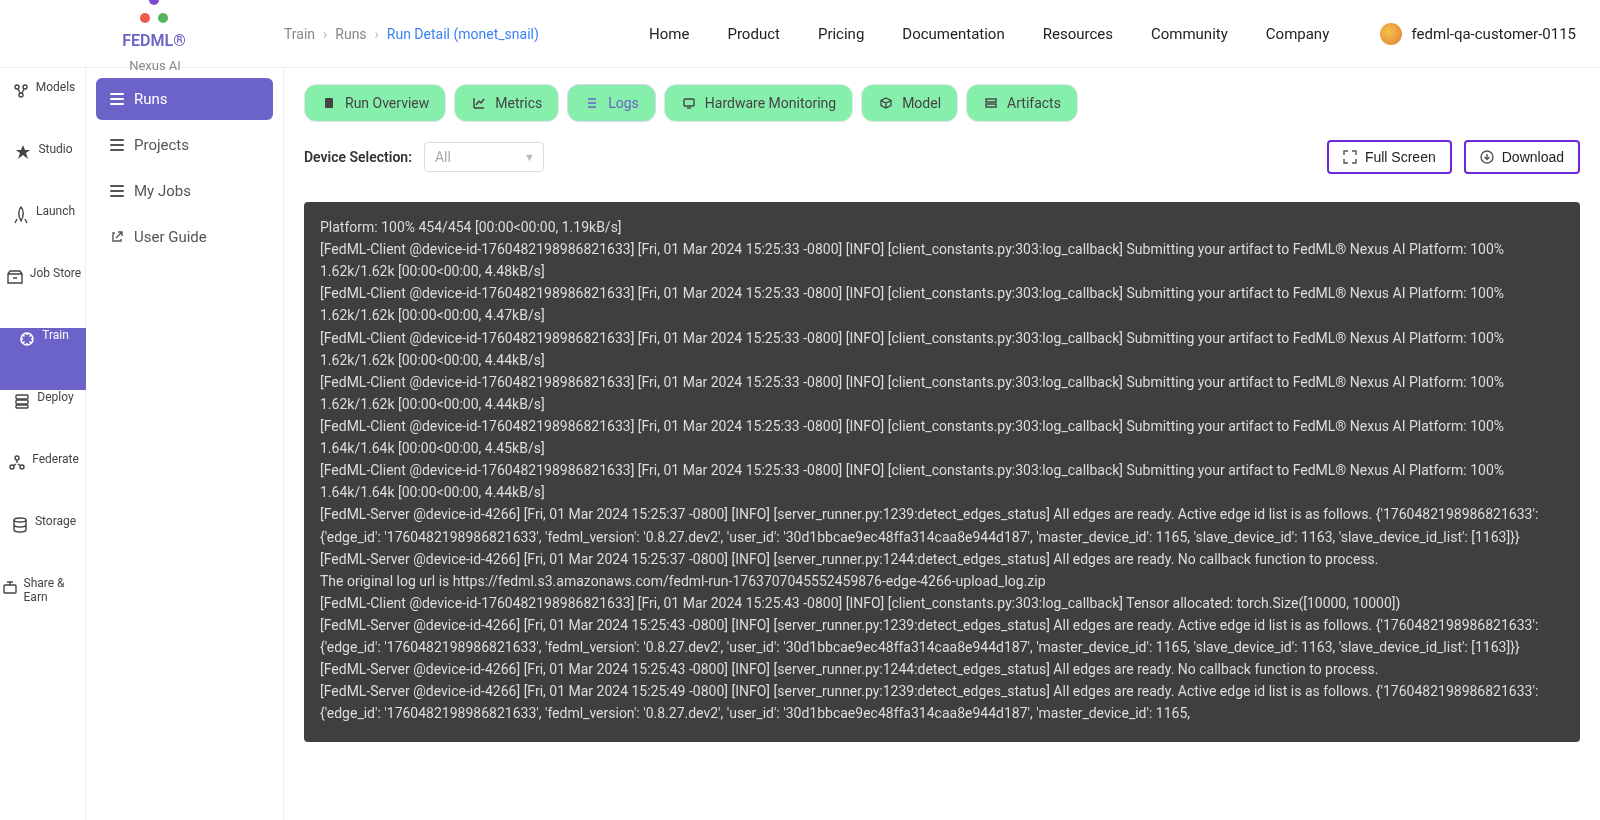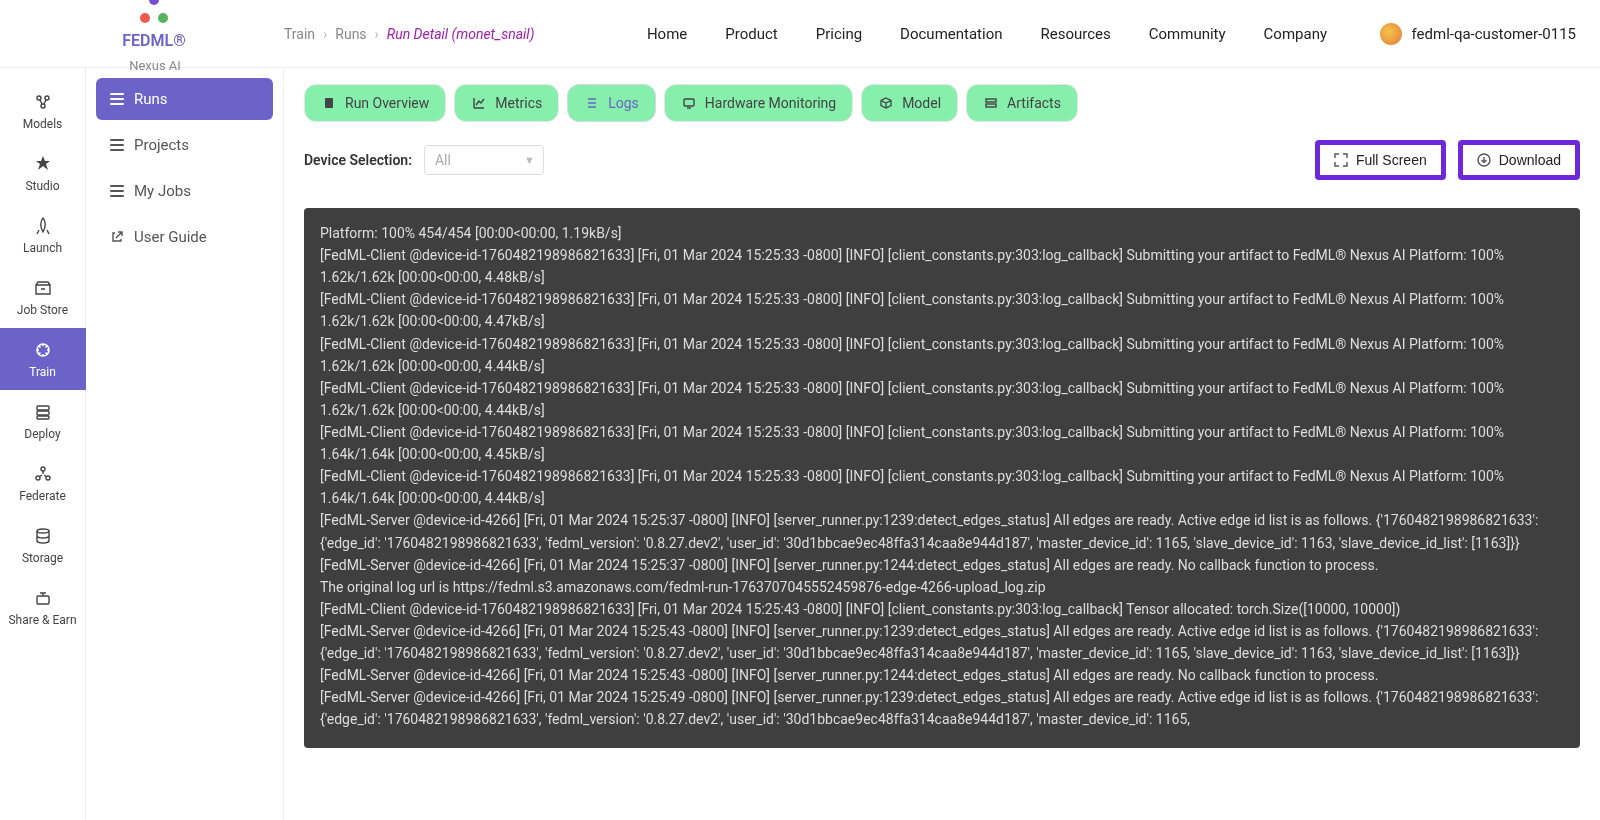--- a/index.html
+++ b/index.html
@@ -9,51 +9,51 @@
   .logo-mark { width: 28px; height: 28px; position: relative; }
   .logo-mark span { position: absolute; width: 10px; height: 10px; border-radius: 50%; }
   .logo-mark .d1 { background: #7b4bd6; top: 0; left: 9px; }
   .logo-mark .d2 { background: #ef5a4c; bottom: 0; left: 0; }
   .logo-mark .d3 { background: #56b35e; bottom: 0; right: 0; }
   .logo-text { font-weight: 600; color: #6b63c7; font-size: 16px; }
   .logo-sub { font-size: 13px; color: #888; margin-left: 2px; }
   .breadcrumb { display: flex; align-items: center; gap: 8px; font-size: 14px; color: #888; }
   .breadcrumb a { color: #888; text-decoration: none; }
   .breadcrumb .sep { color: #bbb; }
-  .breadcrumb .current { color: #a21caf; font-style: italic; }
+  .breadcrumb .current { color: #3b82f6; }
   .topnav { display: flex; gap: 38px; margin-left: 60px; flex: 1; justify-content: center; }
   .topnav a { color: #222; text-decoration: none; font-size: 15px; }
   .user-block { display: flex; align-items: center; gap: 10px; }
   .avatar { width: 22px; height: 22px; border-radius: 50%; background: radial-gradient(circle at 40% 40%, #f6c34a, #e07c3a); }
   .user-name { font-size: 15px; color: #222; }
 
   .layout { display: flex; height: calc(820px - 68px); }
   .rail { width: 86px; border-right: 1px solid #eee; display: flex; flex-direction: column; align-items: center; padding-top: 12px; }
-  .rail-item { width: 86px; height: 62px; display: flex; flex-direction: column; align-items: center; justify-content: center; gap: 4px; font-size: 12px; color: #444; cursor: pointer; }
+  .rail-item { width: 86px; height: 62px; display: flex; flex-direction: row; justify-content: center; gap: 4px; font-size: 12px; color: #444; cursor: pointer; }
   .rail-item.active { background: #6b63c7; color: #fff; }
   .rail-item .ic { width: 22px; height: 22px; display:flex; align-items:center; justify-content:center; }
 
   .subnav { width: 198px; border-right: 1px solid #eee; padding: 10px; display:flex; flex-direction:column; gap:4px; }
   .subnav-item { display:flex; align-items:center; gap:10px; padding: 12px 14px; border-radius: 6px; font-size: 15px; color: #555; cursor: pointer; }
   .subnav-item.active { background: #6b63c7; color: #fff; }
   .burger { display:inline-flex; flex-direction:column; gap:3px; }
   .burger span { width:14px; height:2px; background: currentColor; border-radius:1px; }
 
   .main { flex:1; padding: 16px 20px 0 20px; display:flex; flex-direction:column; }
   .tabs { display:flex; gap:8px; }
   .tab { display:flex; align-items:center; gap:8px; padding: 10px 16px; border:1px solid #e6e6e6; border-radius:12px; font-size:14px; color:#444; cursor:pointer; background:#86efac; }
   .tab.active { color:#6b63c7; border-color:#d8d5f0; }
   .tab .ticon { width:16px; height:16px; display:inline-flex; align-items:center; justify-content:center; }
 
   .toolbar { display:flex; align-items:center; gap:12px; margin-top:18px; }
   .toolbar-label { font-weight:600; font-size:14px; }
   .select { border:1px solid #ddd; border-radius:4px; padding:6px 28px 6px 10px; font-size:14px; color:#aaa; position:relative; min-width:120px; background:#fff; }
   .select .chev { position:absolute; right:8px; top:50%; transform:translateY(-50%); color:#bbb; font-size:11px; }
   .spacer { flex:1; }
-  .outline-btn { border:5px solid #6d28d9; border-radius:4px; padding:7px 14px; font-size:14px; display:flex; align-items:center; gap:8px; cursor:pointer; background:#fff; color:#222; }
+  .outline-btn { border:2px solid #6d28d9; border-radius:4px; padding:7px 14px; font-size:14px; display:flex; align-items:center; gap:8px; cursor:pointer; background:#fff; color:#222; }
 
   .logbox { margin-top:28px; background:#3f3f3f; border-radius:4px; padding:14px 16px 16px 16px; color:#ddd; font-size:14px; line-height:1.58; font-family: inherit; height: 540px; overflow:auto; }
   .logbox div { word-break: break-word; }
 
   svg { display:block; }
 </style>
 </head>
 <body>
 
 <div class="topbar">

